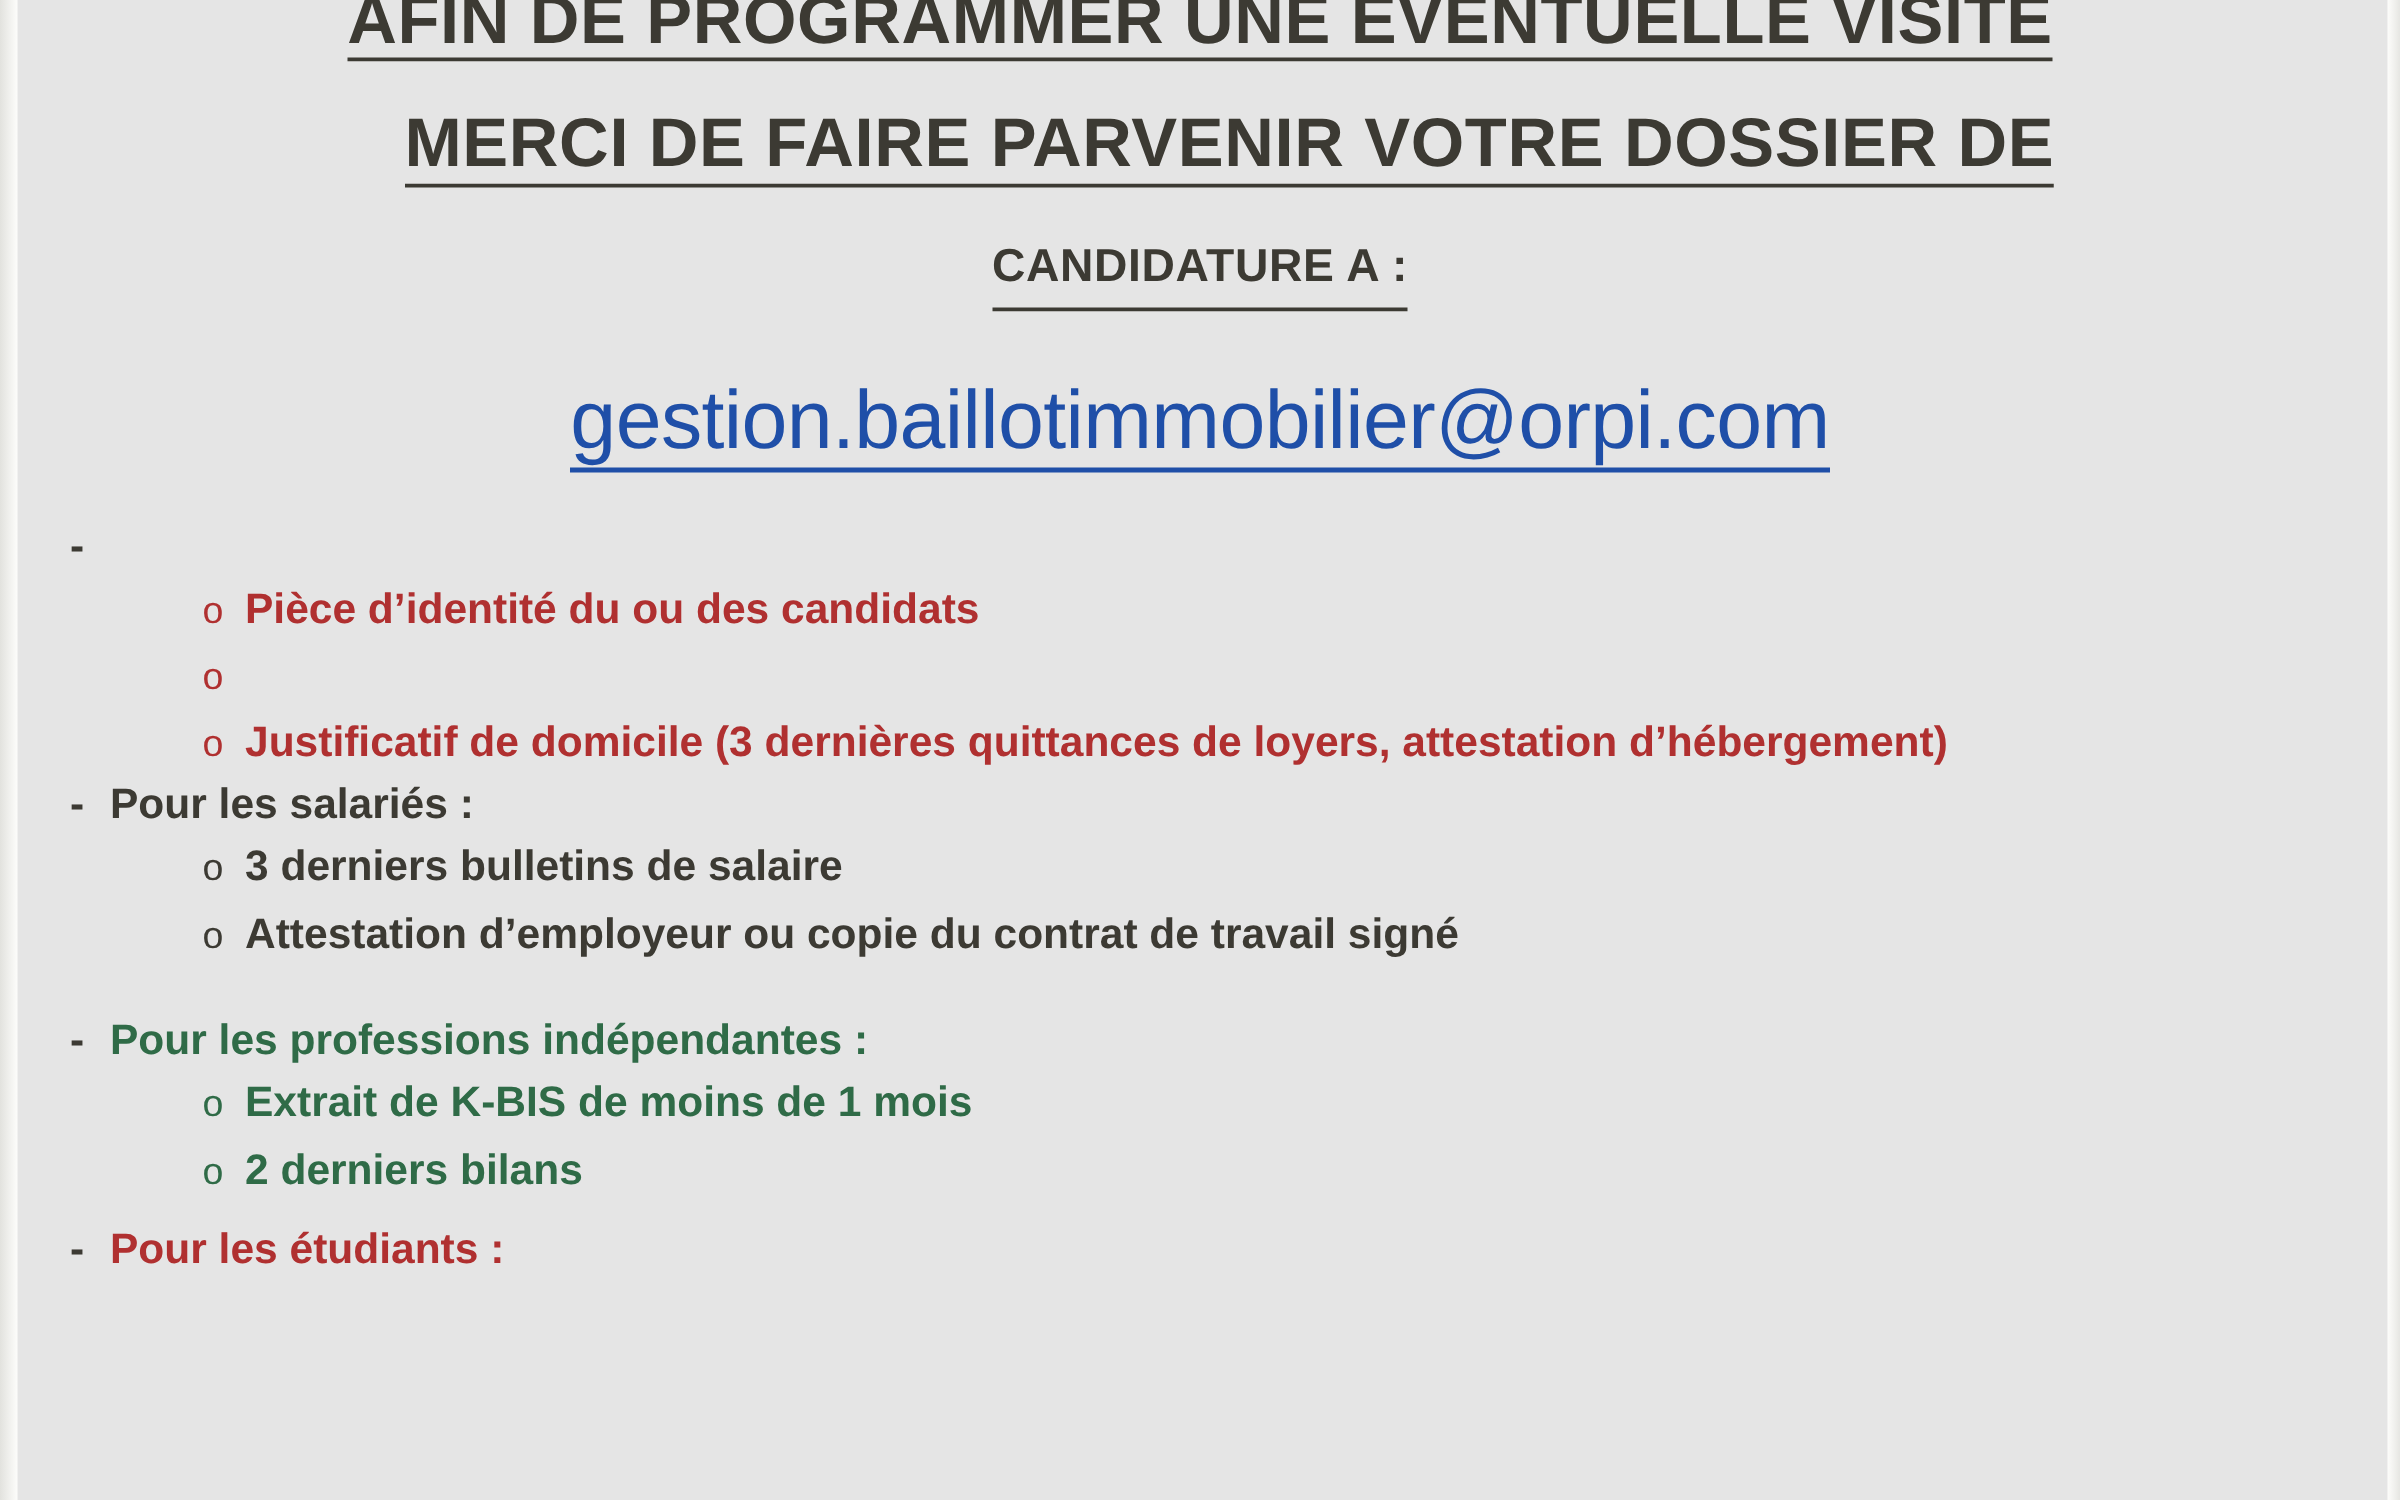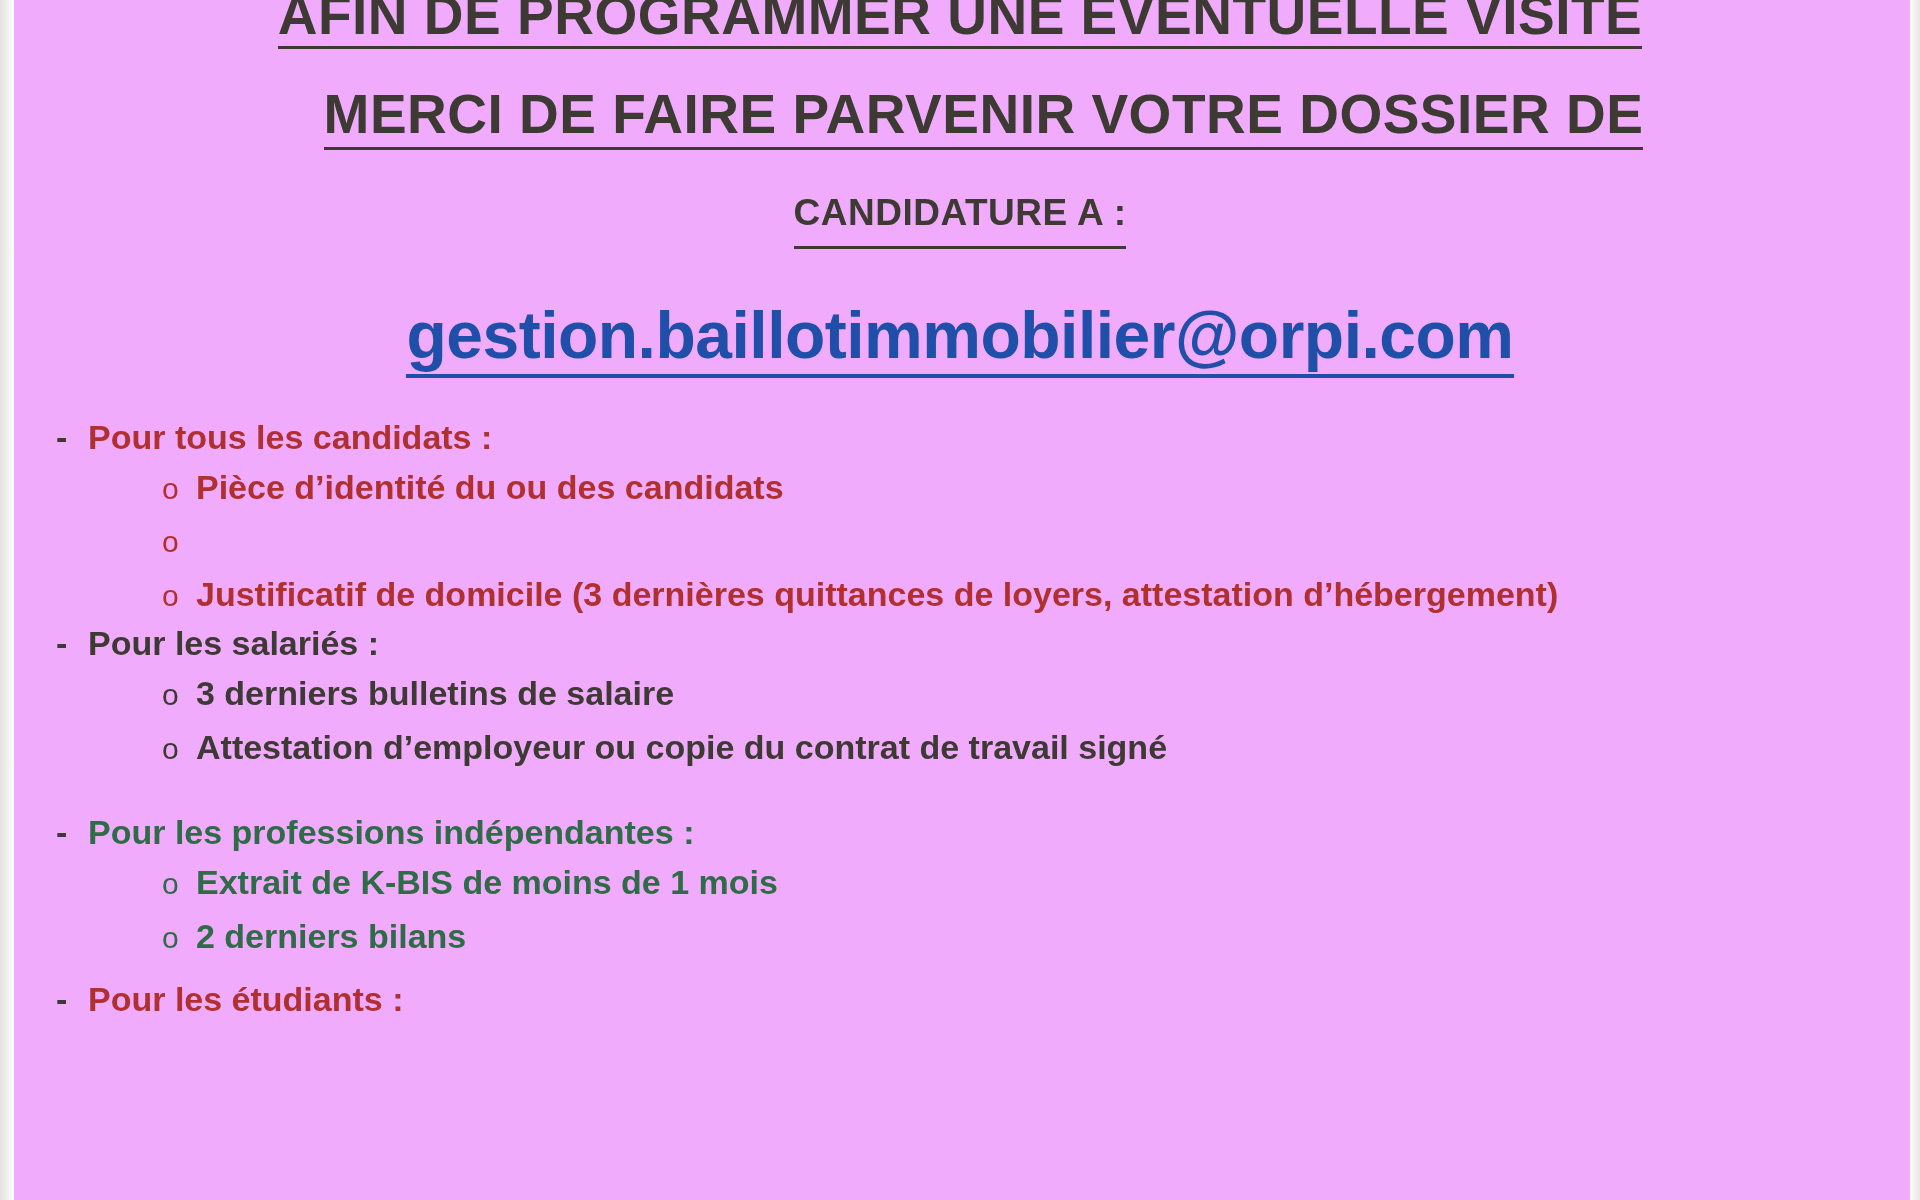--- a/index.html
+++ b/index.html
@@ -14,21 +14,21 @@
     font-family: "Liberation Sans", sans-serif;
     color: #3a3a36;
     position: relative;
   }
   
   .page {
     position: absolute;
     left: 0; top: 0;
     width: 1920px;
     height: 1200px;
-    background: #f0abfc;
+    background: #e5e5e5;
   }
   .scan-edge-left {
     position: absolute;
     left: 0; top: 0;
     width: 14px; height: 1200px;
     background: linear-gradient(to right, #e2e2de, #fdfdfb);
   }
   .scan-edge-right {
     position: absolute;
     right: 0; top: 0;
@@ -72,21 +72,21 @@
   }
 
   
   .email-wrap {
     text-align: center;
     margin-top: 48px;
   }
   .email {
     display: inline-block;
     font-size: 66px;
-    font-weight: bold;
+    font-weight: normal;
     color: #1f4fa8;
     border-bottom: 4px solid #1f4fa8;
     letter-spacing: -0.5px;
     padding-bottom: 1px;
   }
 
   
   .sections {
     margin-top: 40px;
     padding-left: 56px;
@@ -151,21 +151,20 @@
 
     <div class="email-wrap">
       <span class="email">gestion.baillotimmobilier@orpi.com</span>
     </div>
 
     <div class="sections">
 
       <div class="section">
         <div class="sec-head c-red">
           <span class="dash c-dark">-</span>
-          <span>Pour tous les candidats :</span>
         </div>
         <div class="sec-sub-list">
           <div class="sub c-red">
             <span class="bullet">o</span>
             <span class="sub-text">Pièce d’identité du ou des candidats</span>
           </div>
           <div class="sub c-red">
             <span class="bullet">o</span>
           </div>
           <div class="sub c-red">

